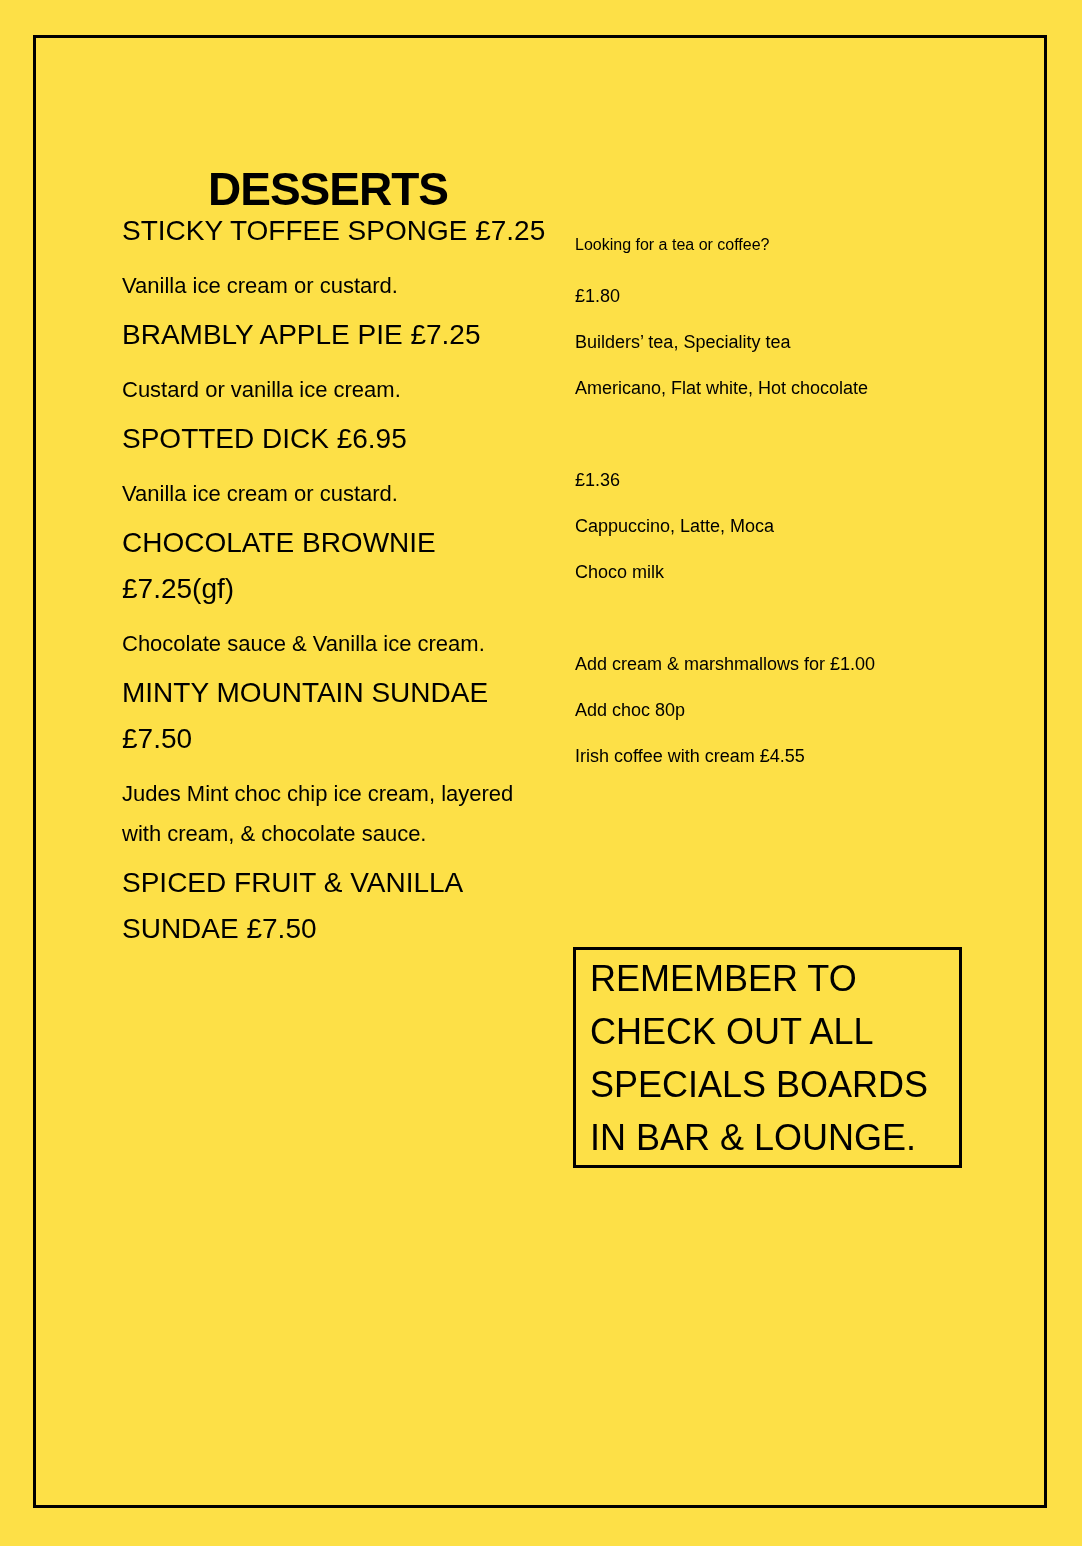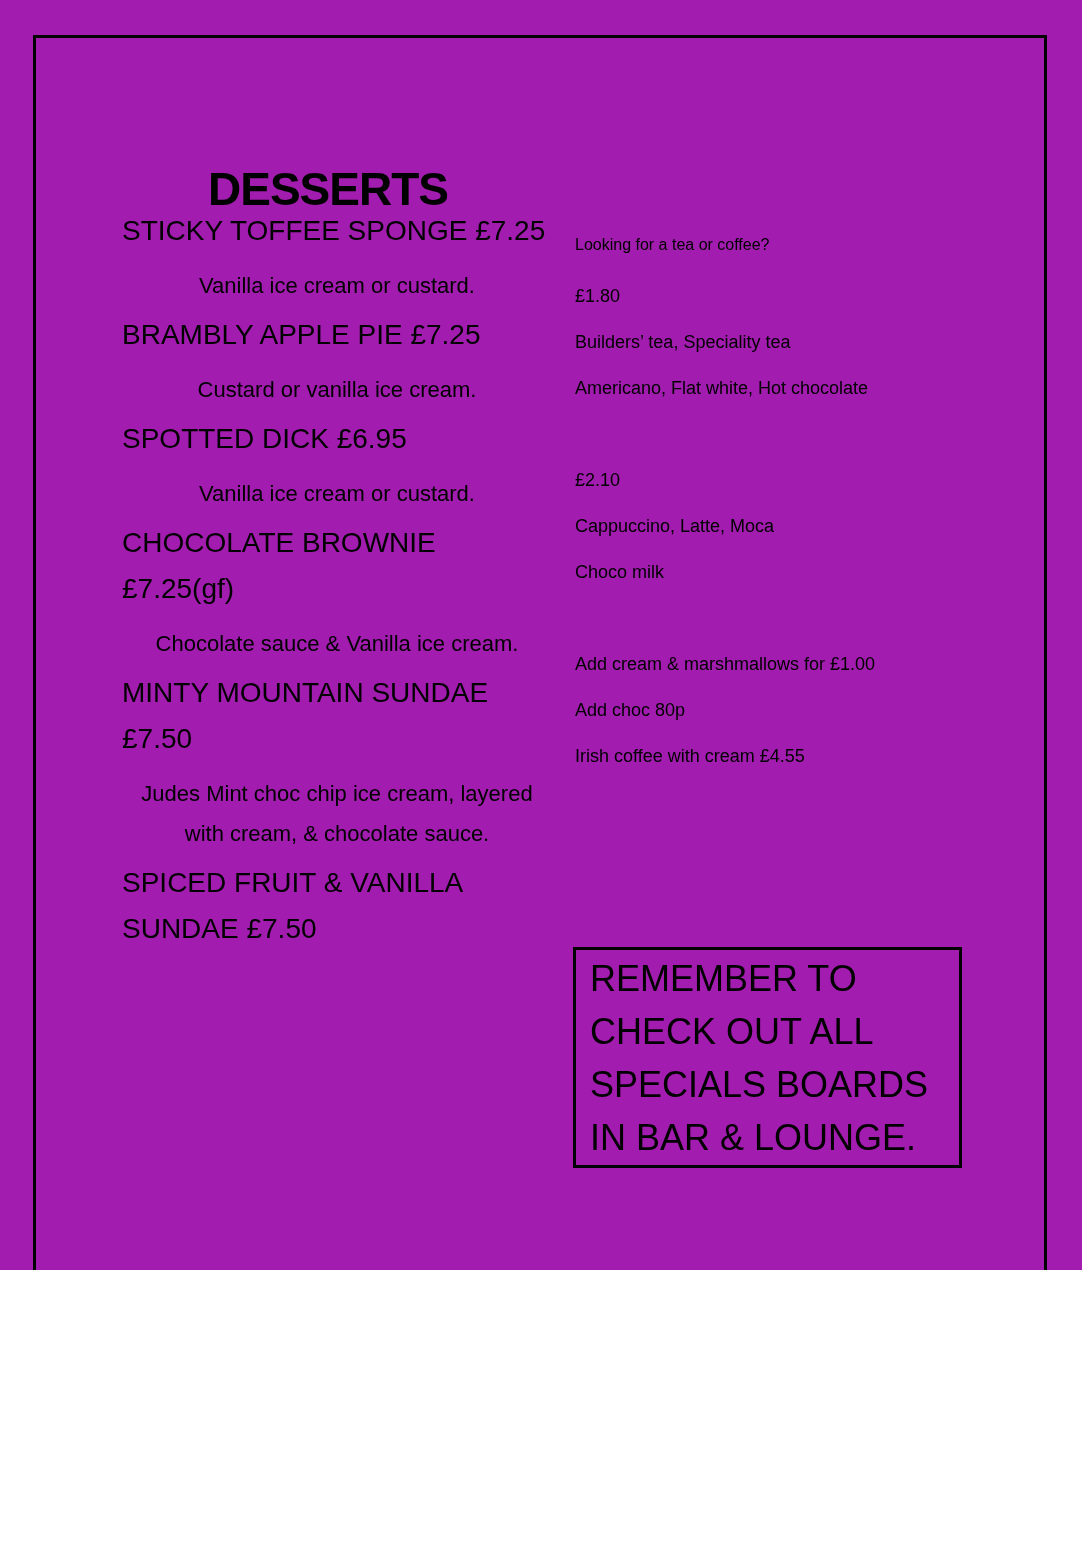--- a/index.html
+++ b/index.html
@@ -8,22 +8,22 @@
     background: #ffffff;
     width: 1082px;
     height: 1546px;
     font-family: "Liberation Sans", sans-serif;
     color: #000000;
     -webkit-font-smoothing: antialiased;
   }
   .page {
     position: relative;
     width: 1082px;
-    height: 1270px;
-    background: #a21caf;
+    height: 1546px;
+    background: #fde047;
     overflow: hidden;
   }
   .page-border {
     position: absolute;
     left: 33px;
     top: 35px;
     width: 1014px;
     height: 1473px;
     border: 3px solid #000000;
     box-sizing: border-box;
@@ -46,21 +46,20 @@
   }
   .item-name {
     font-size: 28px;
     line-height: 46px;
     margin: 0 0 12px 0;
   }
   .item-desc {
     font-size: 22px;
     line-height: 40px;
     margin: 0 0 6px 0;
-    text-align: center;
   }
   .right-col {
     position: absolute;
     left: 575px;
     top: 230px;
     width: 420px;
   }
   .drinks-heading {
     font-size: 16px;
     line-height: 30px;
@@ -129,21 +128,21 @@
 
     <div>
       <div class="drink-line">£1.80</div>
       <div class="drink-line">Builders’ tea, Speciality tea</div>
       <div class="drink-line">Americano, Flat white, Hot chocolate</div>
     </div>
 
     <div class="v-spacer"></div>
 
     <div>
-      <div class="drink-line">£2.10</div>
+      <div class="drink-line">£1.36</div>
       <div class="drink-line">Cappuccino, Latte, Moca</div>
       <div class="drink-line">Choco milk</div>
     </div>
 
     <div class="v-spacer"></div>
 
     <div>
       <div class="drink-line">Add cream &amp; marshmallows for £1.00</div>
       <div class="drink-line">Add choc 80p</div>
       <div class="drink-line">Irish coffee with cream £4.55</div>

